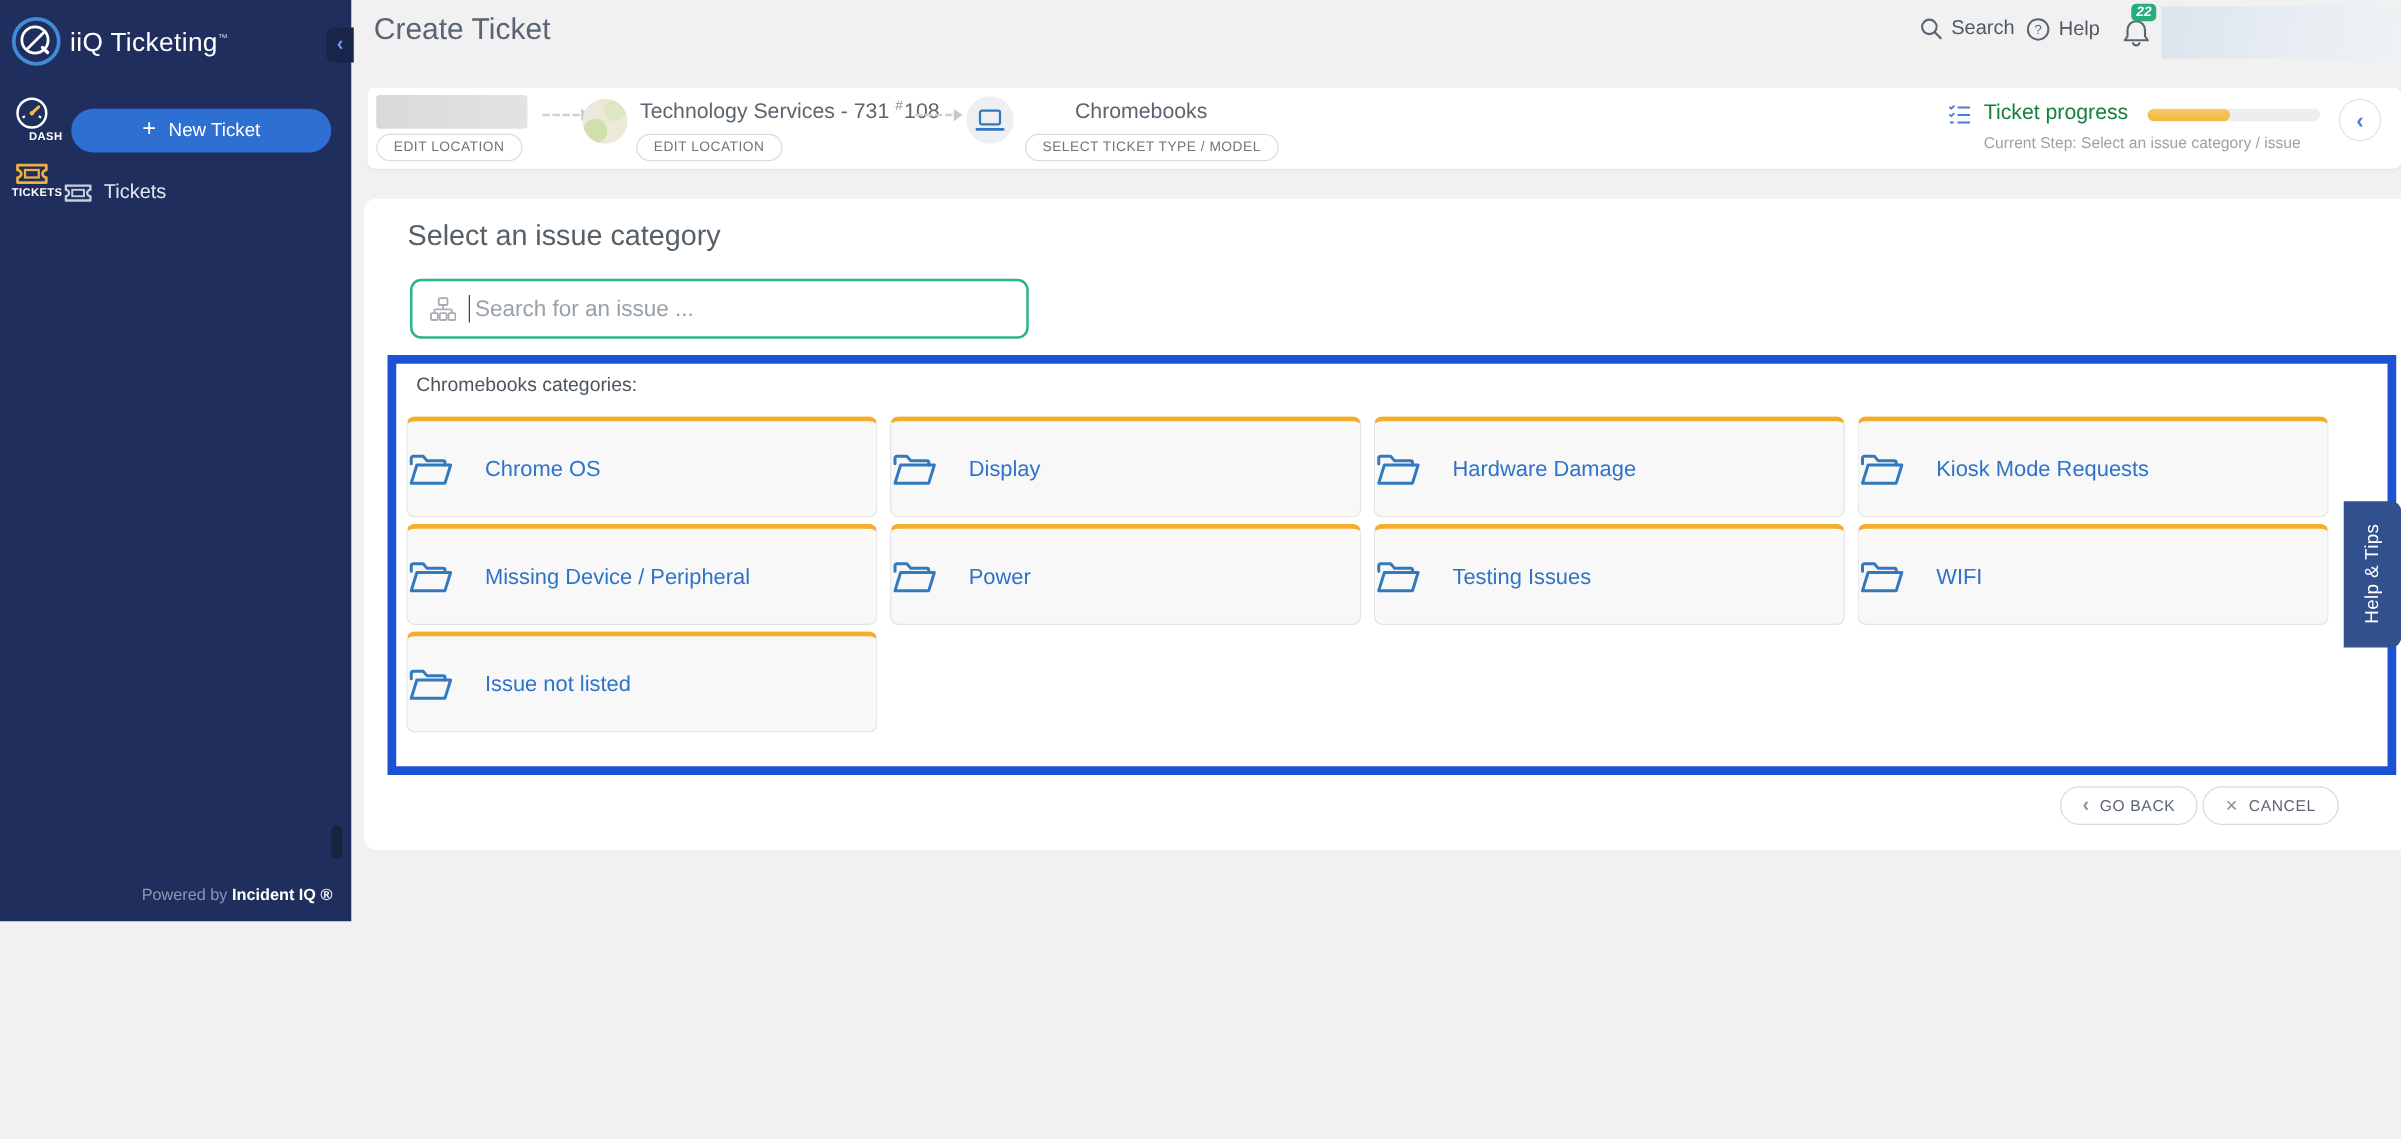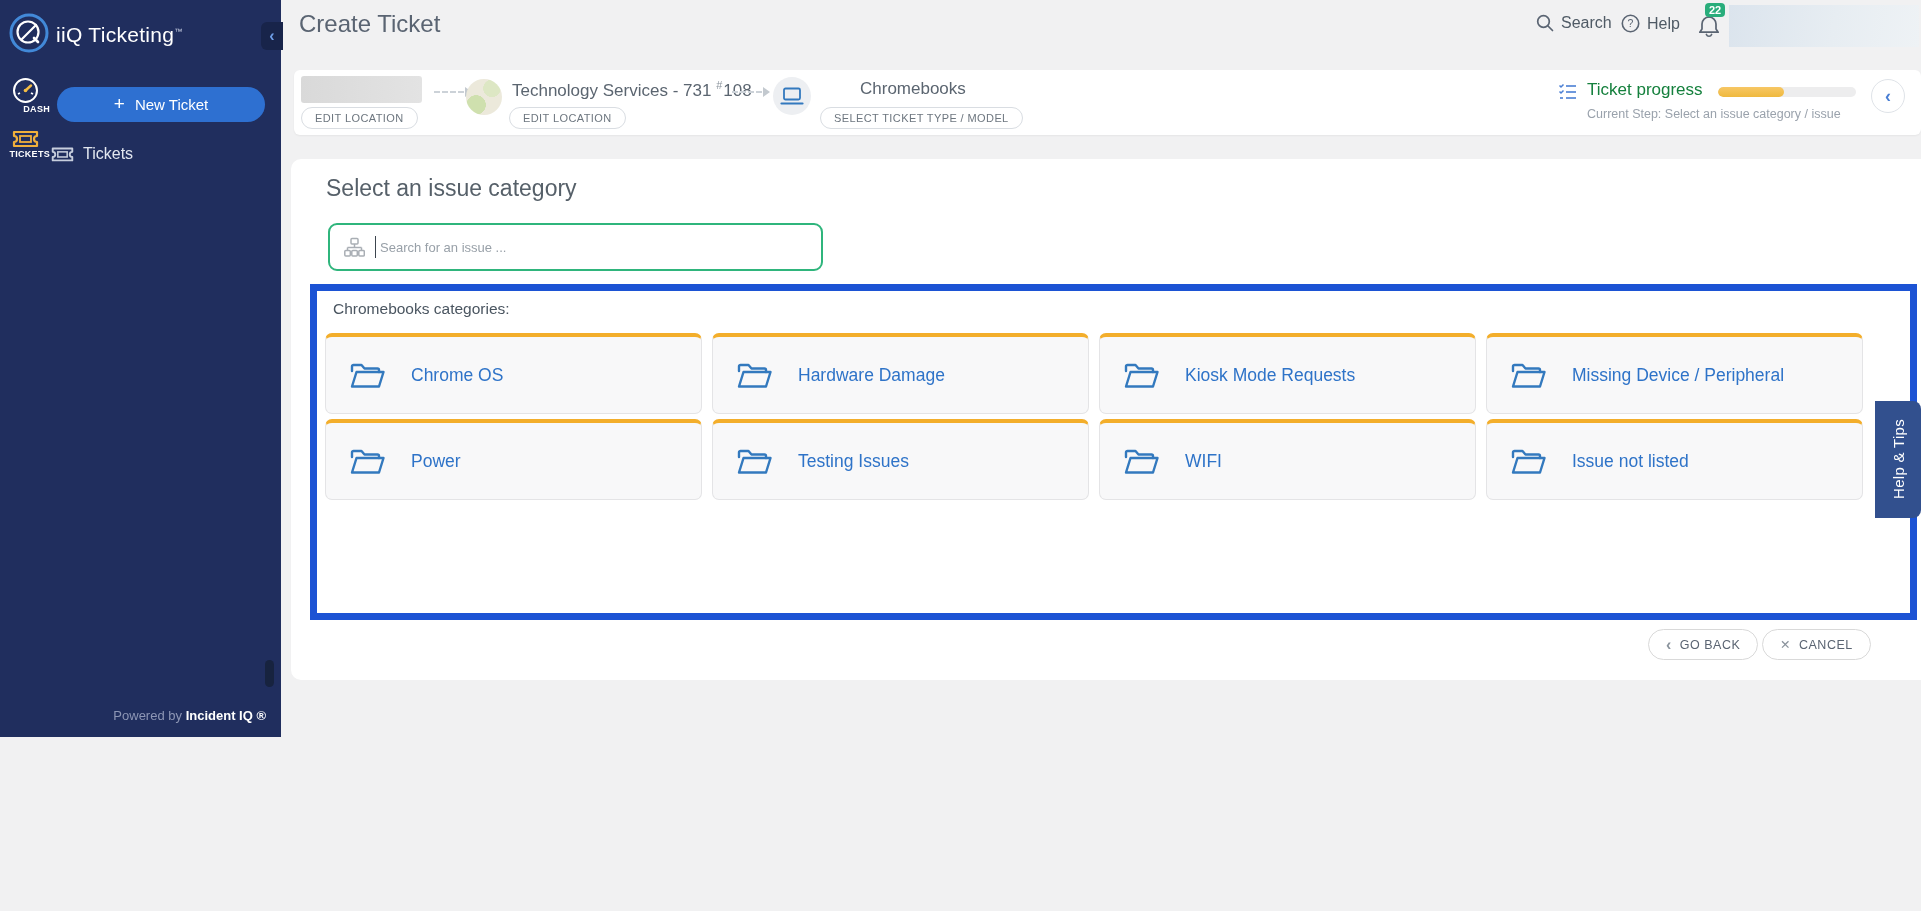--- a/index.html
+++ b/index.html
@@ -20,21 +20,21 @@
   .sb-handle{position:absolute;left:265px;top:660px;width:9px;height:27px;background:#17233f;border-radius:8px;}
   .powered{position:absolute;right:15px;bottom:14px;font-size:13px;color:#8d96b5;margin-top:20px;}
   .powered b{color:#ffffff;}
 
   
   .page-title{position:absolute;left:299px;top:10px;font-size:24px;color:#5a6472;}
   .hdr-ctl{position:absolute;display:flex;align-items:center;gap:7px;color:#4f5a65;font-size:16px;cursor:pointer;}
   .hdr-search{left:1536px;top:14px;}
   .hdr-help{left:1621px;top:14px;}
   .hdr-bell{position:absolute;left:1697px;top:13px;cursor:pointer;}
-  .hdr-badge{position:absolute;left:1705px;top:3px;background:#29AD7B;color:#fff;font-size:11px;font-weight:bold;border-radius:4px;padding:1px 4px;}
+  .hdr-badge{position:absolute;left:1705px;top:3px;background:#29AD7B;color:#fff;font-size:11px;font-weight:bold;border-radius:4px;padding:1px 4px;font-style:italic;}
   .hdr-user{position:absolute;left:1729px;top:5px;width:190px;height:42px;background:linear-gradient(100deg,#dbe4ed 0%,#e7edf2 55%,#eef2f5 100%);cursor:pointer;}
 
   
   .crumb-card{position:absolute;left:294px;top:70px;width:1627px;height:65px;background:#ffffff;border-radius:6px;box-shadow:0 1px 2px rgba(0,0,0,.05);}
   .req-redacted{position:absolute;left:7px;top:6px;width:121px;height:27px;background:linear-gradient(90deg,#d9d9d9,#e3e3e3);border-radius:3px;}
   .pill{position:absolute;border:1px solid #d9dde2;border-radius:13px;background:#fff;color:#6d767f;font-size:11px;letter-spacing:.4px;padding:4px 13px;white-space:nowrap;cursor:pointer;}
   .crumb-name{position:absolute;font-size:17px;color:#5b6570;white-space:nowrap;}
   .crumb-name sup{font-size:11px;color:#8b949d;margin-right:1px;}
   .dash-arrow{position:absolute;width:30px;border-top:2px dashed #ccd2d8;}
   .dash-arrow::after{content:"";position:absolute;right:-8px;top:-6px;border-left:7px solid #c3c9cf;border-top:5px solid transparent;border-bottom:5px solid transparent;}
@@ -49,27 +49,27 @@
   .prog-label{position:absolute;left:1293px;top:10px;font-size:17px;color:#15803d;}
   .prog-bar{position:absolute;left:1424px;top:17px;width:138px;height:10px;background:#ededee;border-radius:6px;overflow:hidden;}
   .prog-fill{height:100%;background:linear-gradient(#f7c765,#efb93e);border-radius:6px;}
   .prog-collapse{position:absolute;left:1577px;top:9px;width:32px;height:32px;border-radius:50%;border:1px solid #dfe3e8;background:#fff;color:#4a7fd4;font-size:18px;font-weight:bold;display:flex;align-items:center;justify-content:center;cursor:pointer;}
   .current-step{position:absolute;left:1293px;top:37px;font-size:12.5px;color:#9aa2ac;}
 
   
   .panel{position:absolute;left:291px;top:159px;width:1630px;height:521px;background:#ffffff;border-radius:10px 0 0 10px;}
   .heading{position:absolute;left:35px;top:16px;font-size:23px;color:#566069;}
   .search-box{position:absolute;left:37px;top:64px;width:495px;height:48px;box-sizing:border-box;border:2px solid #2FB57C;border-radius:9px;background:#fff;display:flex;align-items:center;gap:10px;padding:0 14px;}
-  .search-box input{border:none;outline:none;flex:1;font-size:13px;color:#8b5cf6;font-family:"Liberation Sans","DejaVu Sans",sans-serif;background:transparent;padding:0;}
+  .search-box input{border:none;outline:none;flex:1;font-size:18px;color:#8b5cf6;font-family:"Liberation Sans","DejaVu Sans",sans-serif;background:transparent;padding:0;}
   .search-box input::placeholder{color:#98a0a8;opacity:1;}
   .caret{width:1px;height:22px;background:#3c454e;margin-right:-6px;}
   .cat-container{position:absolute;left:19px;top:125px;width:1607px;height:336px;box-sizing:border-box;border:7px solid #1C53D4;background:#fff;padding:5px 0 0 8px;}
   .cat-label{font-size:15.5px;color:#4a5560;margin:4px 0 15px 8px;}
   .grid{display:grid;grid-template-columns:repeat(4,377px);gap:5px 10px;}
-  .card{height:81px;box-sizing:border-box;background:#f8f8f9;border:1px solid #e4e4e6;border-top:4px solid #F3AE2B;border-radius:7px;display:flex;align-items:center;gap:25px;padding-left:23px;cursor:pointer;}
+  .card{height:81px;box-sizing:border-box;background:#f8f8f9;border:1px solid #e4e4e6;border-top:4px solid #F3AE2B;border-radius:7px;display:flex;align-items:center;gap:25px;cursor:pointer;}
   .card-label{color:#2E73C8;font-size:17.5px;}
   .btn-pill{position:absolute;height:31px;box-sizing:border-box;border:1px solid #d9d9d9;border-radius:16px;background:#fff;color:#5a6472;font-size:12.5px;letter-spacing:.5px;display:inline-flex;align-items:center;gap:8px;padding:0 17px;cursor:pointer;white-space:nowrap;}
   .btn-pill .g{color:#8a939c;font-weight:bold;}
   .go-back{left:1357px;top:470px;}
   .cancel{left:1471px;top:470px;}
 
   
   .help-tab{position:absolute;left:1875px;top:401px;width:46px;height:117px;background:#32508E;border-radius:8px 0 0 8px;color:#fff;font-size:15px;display:flex;align-items:center;justify-content:center;cursor:pointer;writing-mode:vertical-rl;transform:rotate(180deg);letter-spacing:.3px;}
 
   svg{display:block;}
@@ -222,20 +222,27 @@
       <div class="cat-label">Chromebooks categories:</div>
       <div class="grid">
   <div class="card">
     <svg width="37" height="29" viewBox="0 0 37 29">
       <path d="M3 10 V5.5 a1.5 1.5 0 0 1 1.5-1.5 h8 l3 3.5 h13 a1.5 1.5 0 0 1 1.5 1.5 V11" fill="none" stroke="#3379BE" stroke-width="2.4" stroke-linejoin="round" stroke-linecap="round"></path>
       <path d="M3 25.5 L7.5 11 H34.5 L30 25.5 Z" fill="none" stroke="#3379BE" stroke-width="2.4" stroke-linejoin="round"></path>
     </svg>
     <span class="card-label">Chrome OS</span>
   </div>
 
+  <div class="card">
+    <svg width="37" height="29" viewBox="0 0 37 29">
+      <path d="M3 10 V5.5 a1.5 1.5 0 0 1 1.5-1.5 h8 l3 3.5 h13 a1.5 1.5 0 0 1 1.5 1.5 V11" fill="none" stroke="#3379BE" stroke-width="2.4" stroke-linejoin="round" stroke-linecap="round"></path>
+      <path d="M3 25.5 L7.5 11 H34.5 L30 25.5 Z" fill="none" stroke="#3379BE" stroke-width="2.4" stroke-linejoin="round"></path>
+    </svg>
+    <span class="card-label">Display</span>
+  </div>
 
   <div class="card">
     <svg width="37" height="29" viewBox="0 0 37 29">
       <path d="M3 10 V5.5 a1.5 1.5 0 0 1 1.5-1.5 h8 l3 3.5 h13 a1.5 1.5 0 0 1 1.5 1.5 V11" fill="none" stroke="#3379BE" stroke-width="2.4" stroke-linejoin="round" stroke-linecap="round"></path>
       <path d="M3 25.5 L7.5 11 H34.5 L30 25.5 Z" fill="none" stroke="#3379BE" stroke-width="2.4" stroke-linejoin="round"></path>
     </svg>
     <span class="card-label">Hardware Damage</span>
   </div>
 
   <div class="card">

